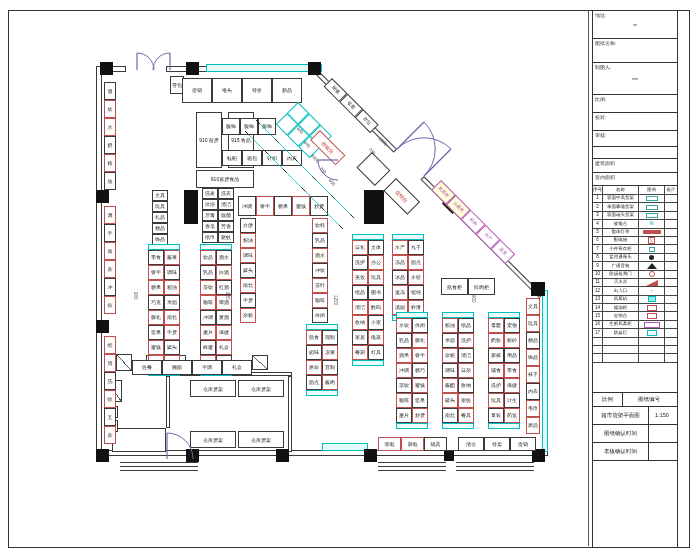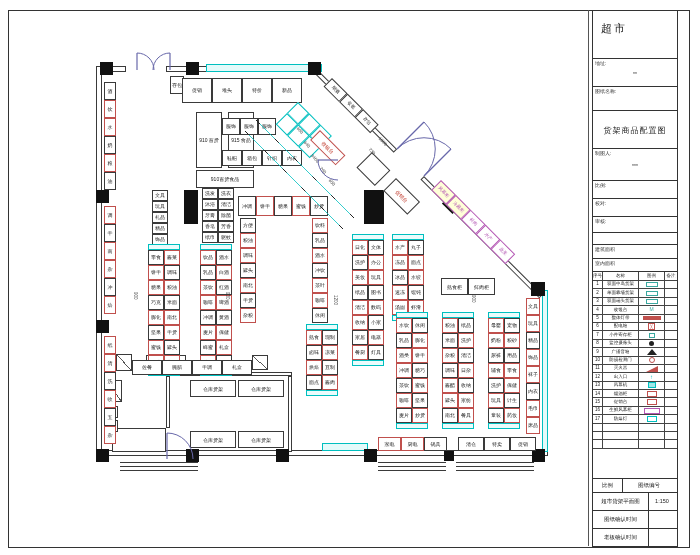--- a/index.html
+++ b/index.html
@@ -360,32 +360,26 @@
         <line x1="137" y1="70" x2="137" y2="53" stroke="#6868aa" stroke-width="1.2"></line>
         <line x1="170" y1="70" x2="170" y2="53" stroke="#6868aa" stroke-width="1.2"></line>
         <line x1="397" y1="149" x2="424" y2="122" stroke="#6868aa" stroke-width="1.2"></line>
         <line x1="424" y1="176" x2="451" y2="149" stroke="#6868aa" stroke-width="1.2"></line>
         <line x1="167" y1="433" x2="167" y2="459" stroke="#6868aa" stroke-width="1.2"></line>
         <line x1="338" y1="160" x2="318" y2="160" stroke="#6868aa" stroke-width="1.2"></line>
       </svg>
     </div>
 
   <div id="tblock">
-    <div class="tb-row" style="height:48px;">
-      <span class="tb-big">超市</span>
-    </div>
     <div class="tb-row" style="height:28px;">
       <span class="tb-lab">地址:</span>
       <span class="tb-val">**</span>
     </div>
     <div class="tb-row" style="height:24px;">
       <span class="tb-lab">图纸名称:</span>
-    </div>
-    <div class="tb-row" style="height:38px;">
-      <span class="tb-main">货架商品配置图</span>
     </div>
     <div class="tb-row" style="height:32px;">
       <span class="tb-lab">制图人:</span>
       <span class="tb-val">***</span>
     </div>
     <div class="tb-row" style="height:18px;">
       <span class="tb-lab">比例:</span>
     </div>
     <div class="tb-row" style="height:18px;">
       <span class="tb-lab">校对:</span>

